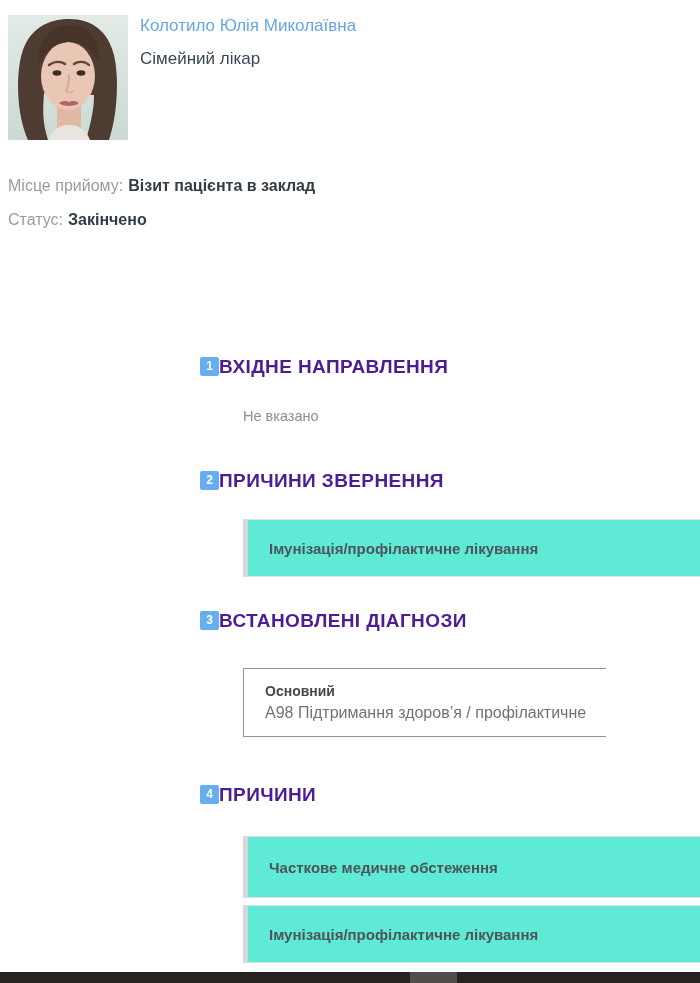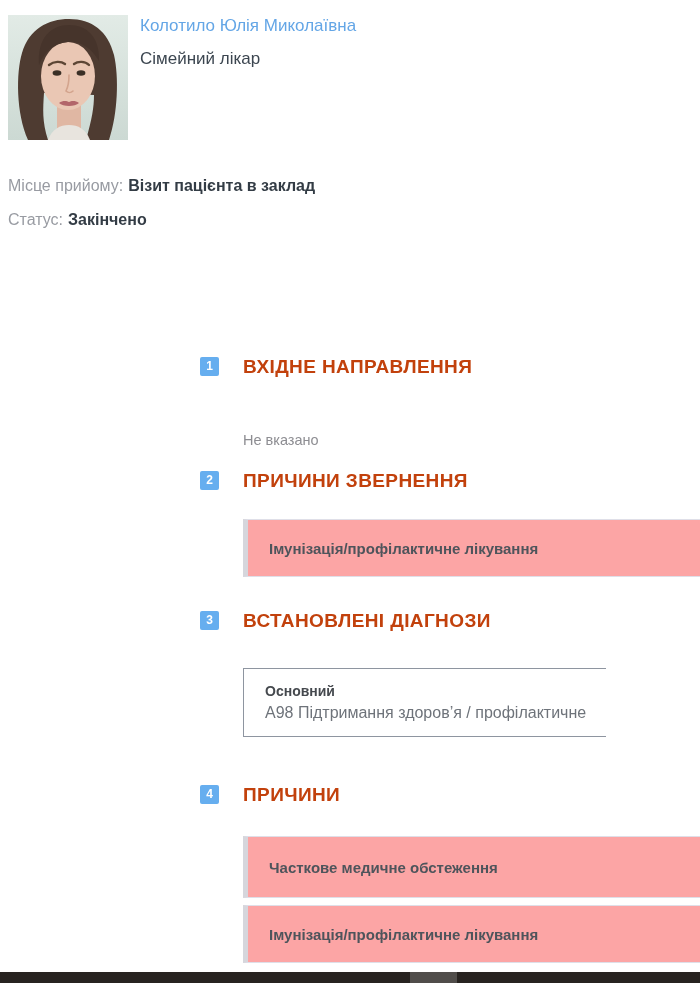--- a/index.html
+++ b/index.html
@@ -55,36 +55,36 @@
   }
 
   
   .section-head { position: absolute; left: 200px; height: 20px; white-space: nowrap; }
   .badge {
     display: inline-block; width: 19px; height: 19px; vertical-align: top;
     background: #66aeef; color: #ffffff; border-radius: 2px;
     font-size: 12px; font-weight: 700; text-align: center; line-height: 19px;
   }
   .section-title {
-    display: inline-block; vertical-align: top; margin-left: 24px;
-    font-size: 19px; font-weight: 700; color: #c2410c; letter-spacing: 0.4px;
+    display: inline-block; vertical-align: top; margin-left: 0;
+    font-size: 19px; font-weight: 700; color: #4c1d95; letter-spacing: 0.4px;
     line-height: 20px;
   }
   .head-1 { top: 357px; }
   .head-2 { top: 471px; }
   .head-3 { top: 611px; }
   .head-4 { top: 785px; }
 
   .empty-text {
     position: absolute; left: 243px; top: 408px;
-    font-size: 14.5px; color: #8d8d92; margin-top: 24px;
+    font-size: 14.5px; color: #8d8d92;
   }
 
   .card {
-    position: absolute; left: 243px; width: 457px; background: #fca5a5;
+    position: absolute; left: 243px; width: 457px; background: #5eead4;
     border: 1px solid #dfdfe8; border-right: none;
     border-left: 5px solid #d6d6dc;
     display: flex; align-items: center; padding-left: 21px;
   }
   .card .card-text {
     font-size: 15px; font-weight: 700; color: #4e545b;
   }
   .card-reason   { top: 519px; height: 58px; }
   .card-service1 { top: 836px; height: 62px; }
   .card-service2 { top: 905px; height: 58px; }

